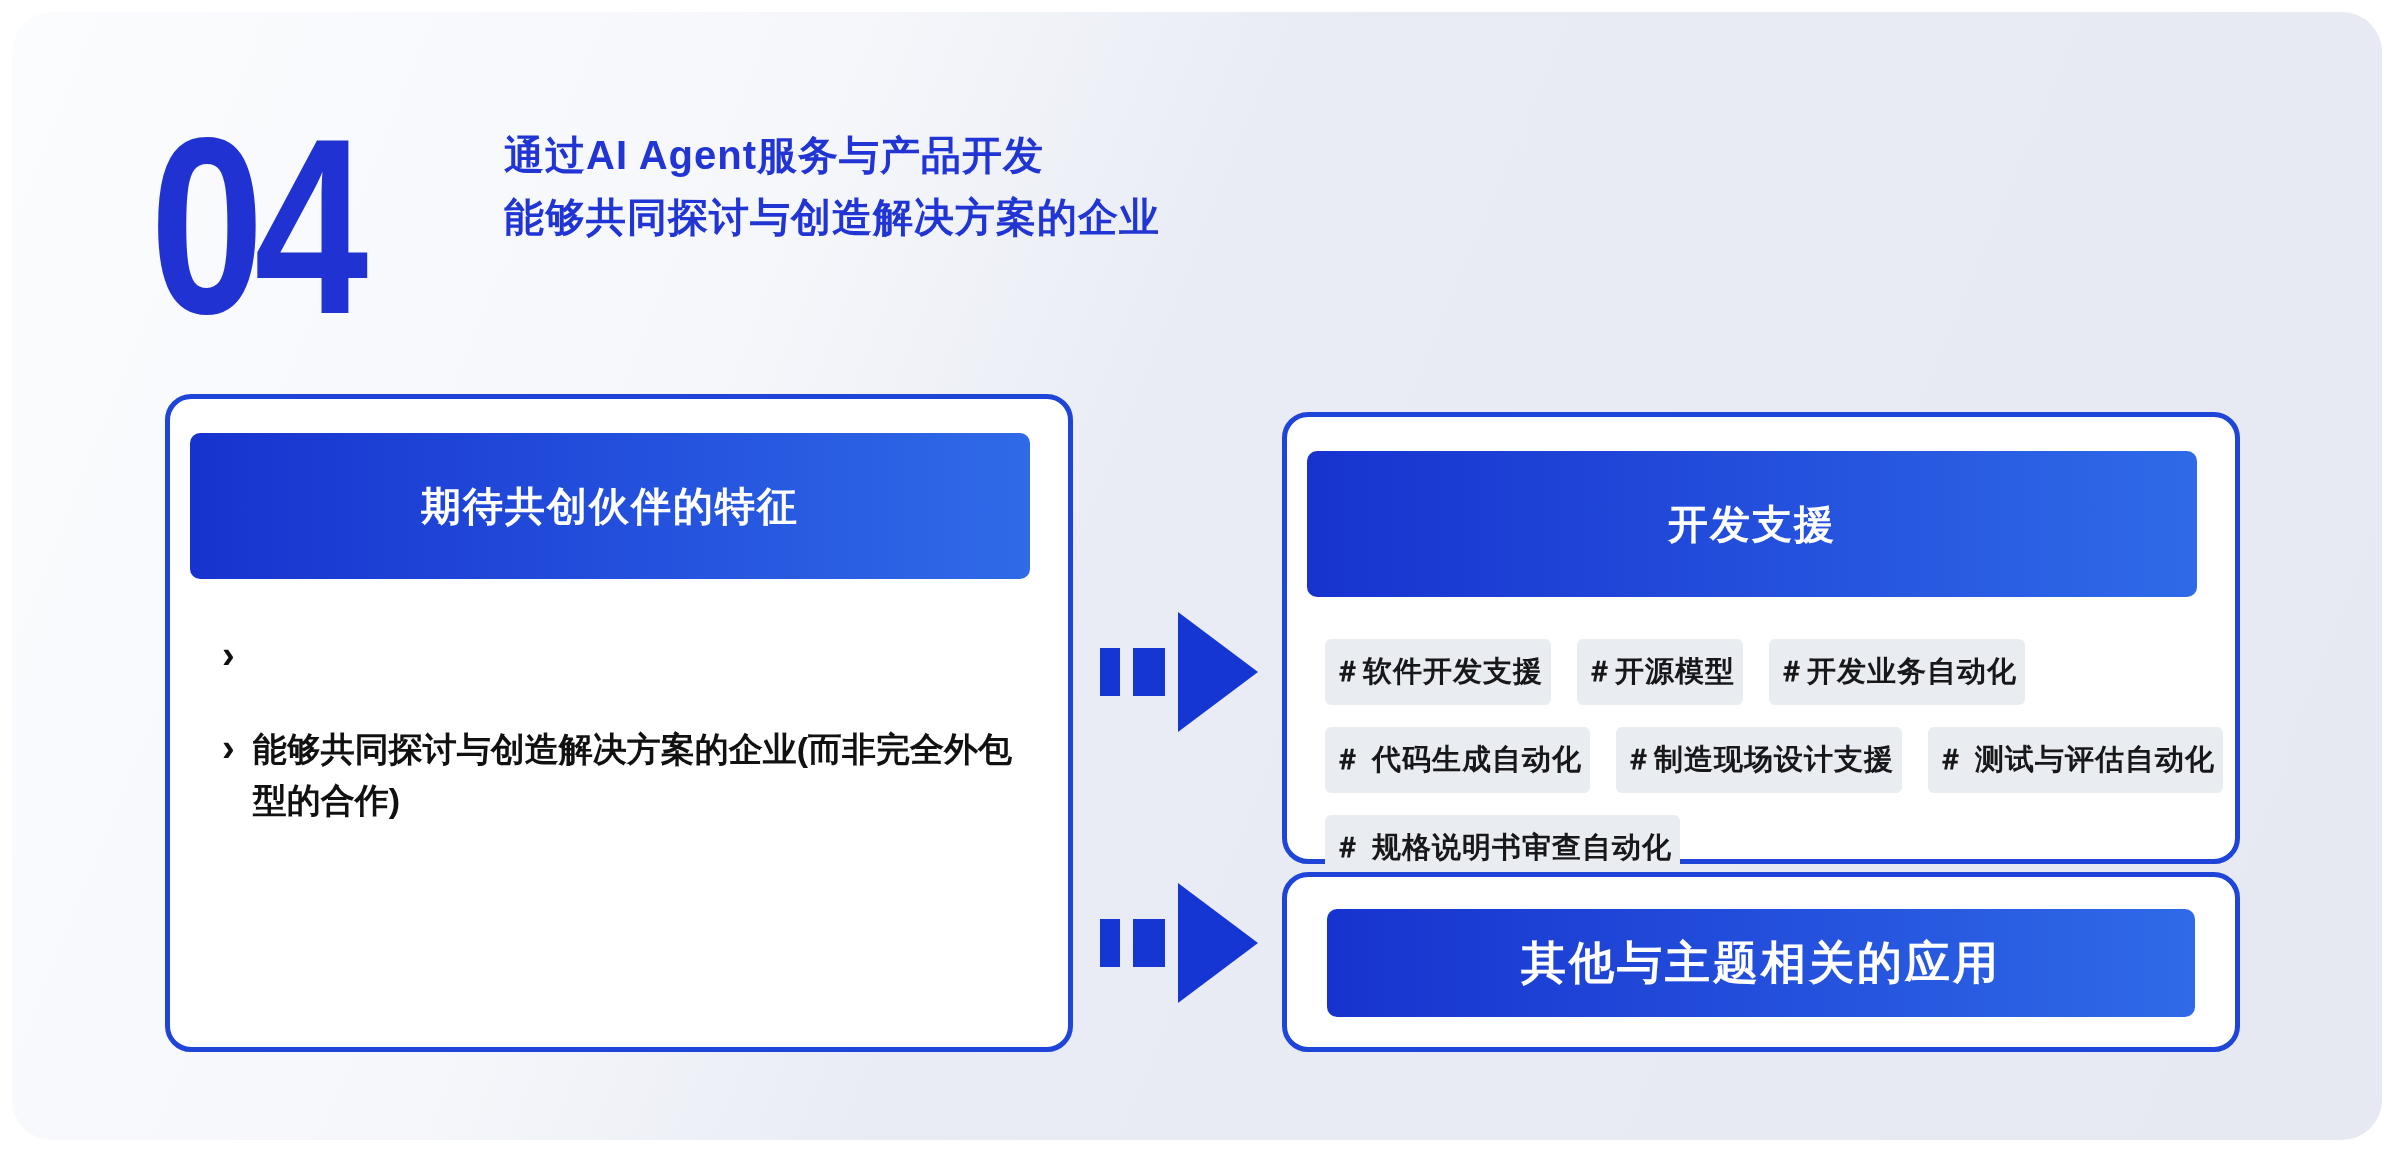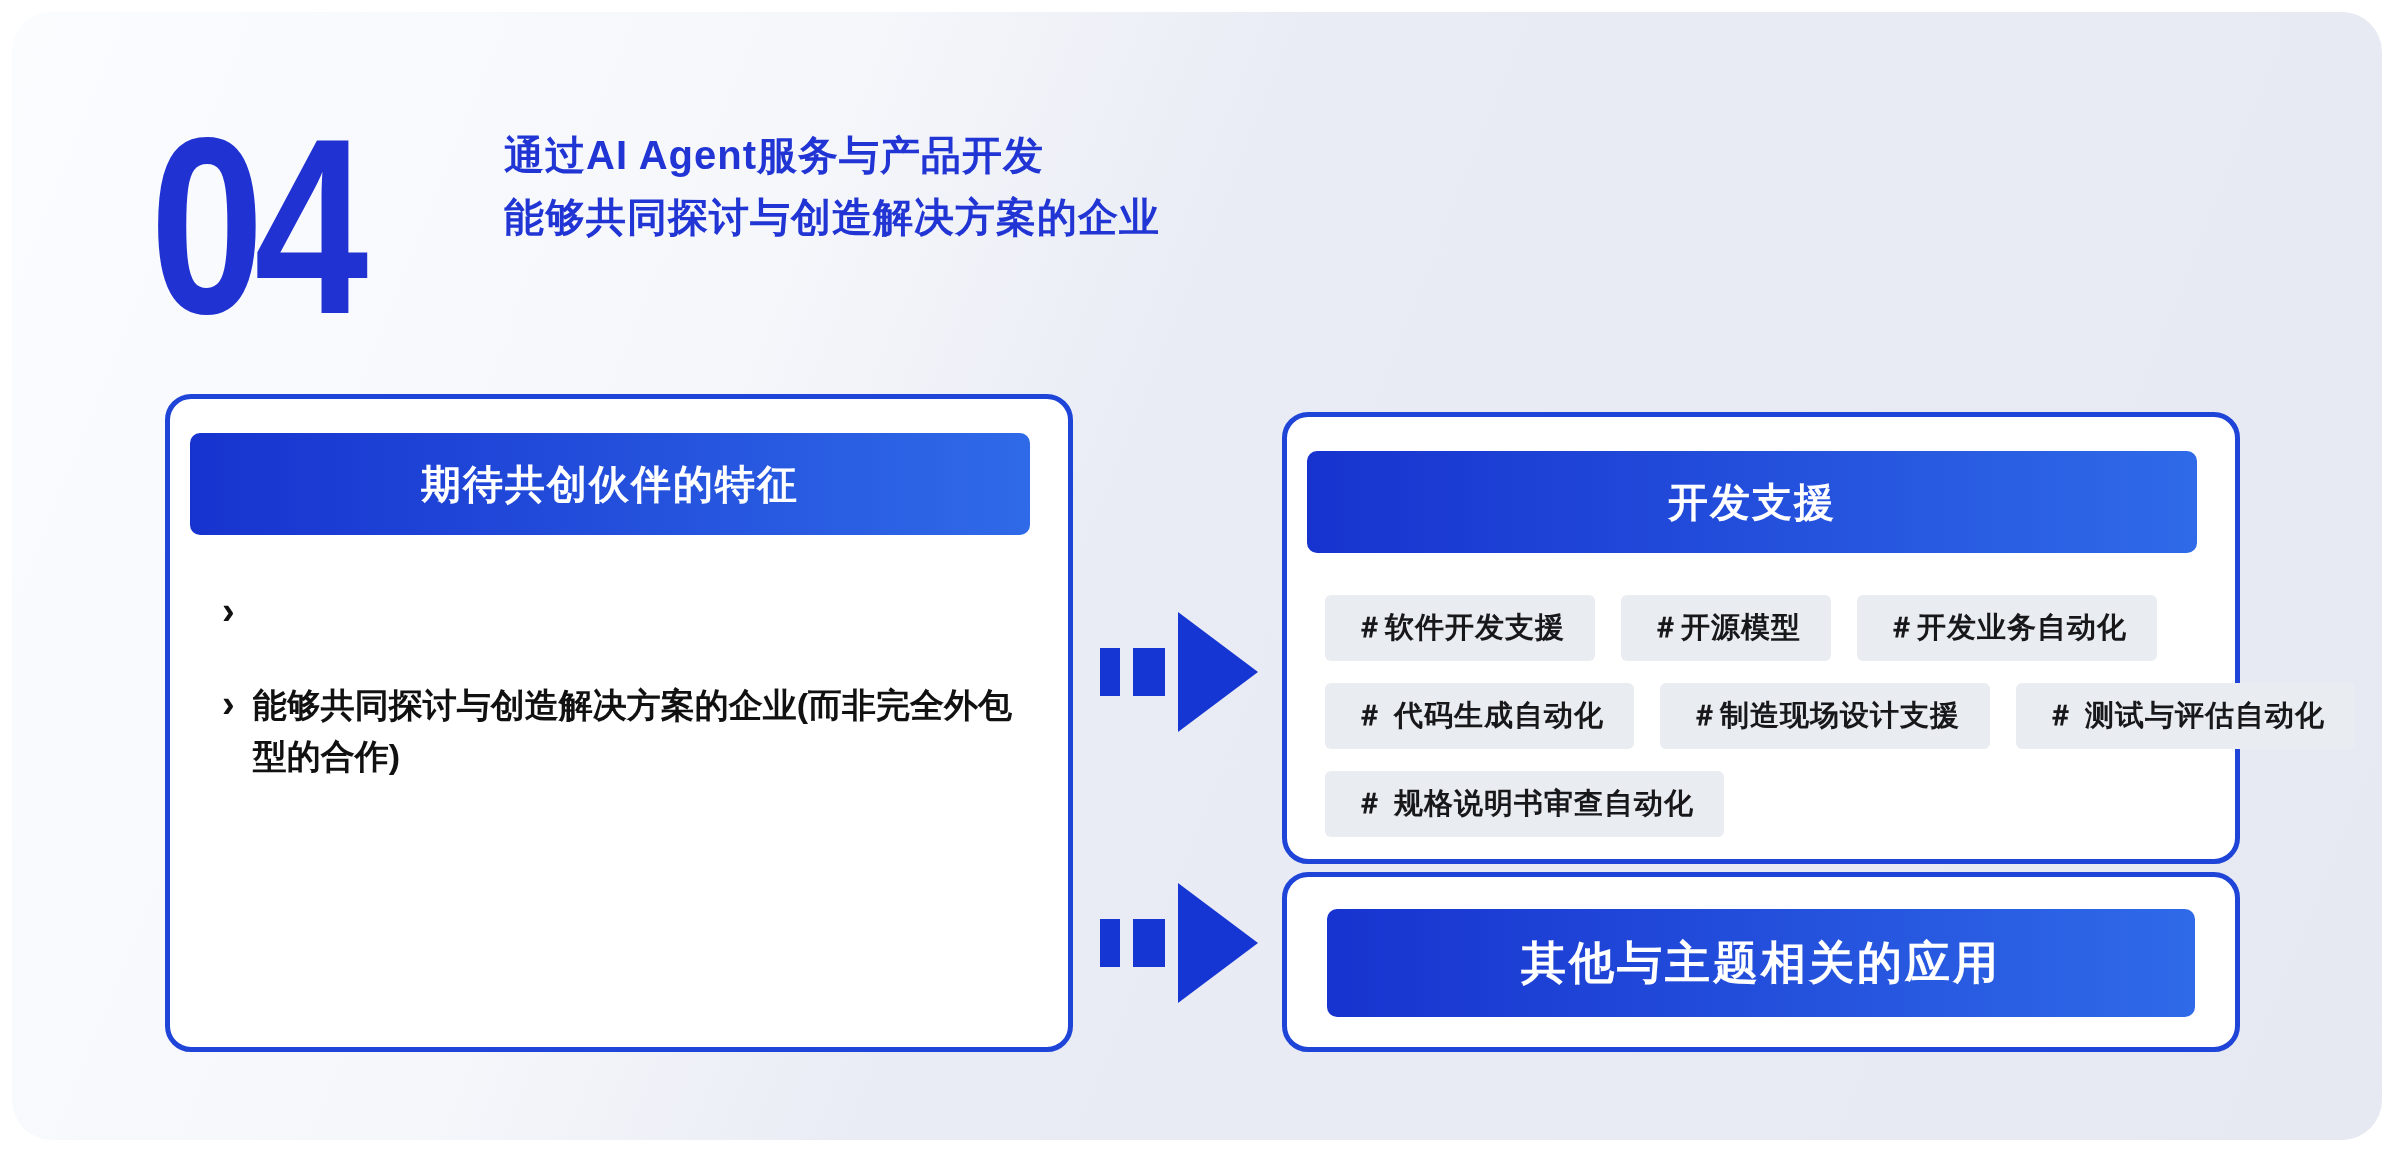--- a/index.html
+++ b/index.html
@@ -23,37 +23,37 @@
     letter-spacing:1px;
   }
   .panel{
     position:absolute;background:#ffffff;border:5px solid #1f45d8;border-radius:26px;
     box-sizing:border-box;
   }
   .panel-left{left:153px;top:382px;width:908px;height:658px;}
   .panel-dev{left:1270px;top:400px;width:958px;height:452px;}
   .panel-other{left:1270px;top:860px;width:958px;height:180px;}
   .panel-header{
-    margin:34px 38px 0 20px;height:102px;border-radius:10px;
+    margin:34px 38px 0 20px;height:146px;border-radius:10px;
     background:linear-gradient(90deg,#1733cf 0%,#2f6ae8 100%);
     display:flex;align-items:center;justify-content:center;
     color:#ffffff;font-size:40px;font-weight:800;letter-spacing:2px;
   }
   .bullets{margin:52px 46px 0 52px;}
   .bullet{
     display:flex;align-items:flex-start;gap:18px;margin-bottom:44px;
     color:#111111;font-size:34px;font-weight:700;line-height:1.5;
   }
   .bullet .marker{
     font-size:38px;line-height:1.3;font-weight:800;color:#111111;flex:0 0 auto;
   }
   .tag-rows{margin:42px 38px 0 38px;display:flex;flex-direction:column;gap:22px;}
   .tag-row{display:flex;gap:26px;}
   .tag-chip{
-    background:#e9ecf1;border-radius:6px;padding:13px 30px;
+    background:#e9ecf1;border-radius:6px;padding:13px 8px;
     color:#18181a;font-size:29px;font-weight:700;letter-spacing:1px;white-space:nowrap;
   }
   .other-bar{
     margin:32px 40px;height:108px;border-radius:10px;
     background:linear-gradient(90deg,#1733cf 0%,#2f6ae8 100%);
     display:flex;align-items:center;justify-content:center;
     color:#ffffff;font-size:45px;font-weight:800;letter-spacing:3px;
   }
   .flow-arrow{
     position:absolute;width:175px;height:125px;

